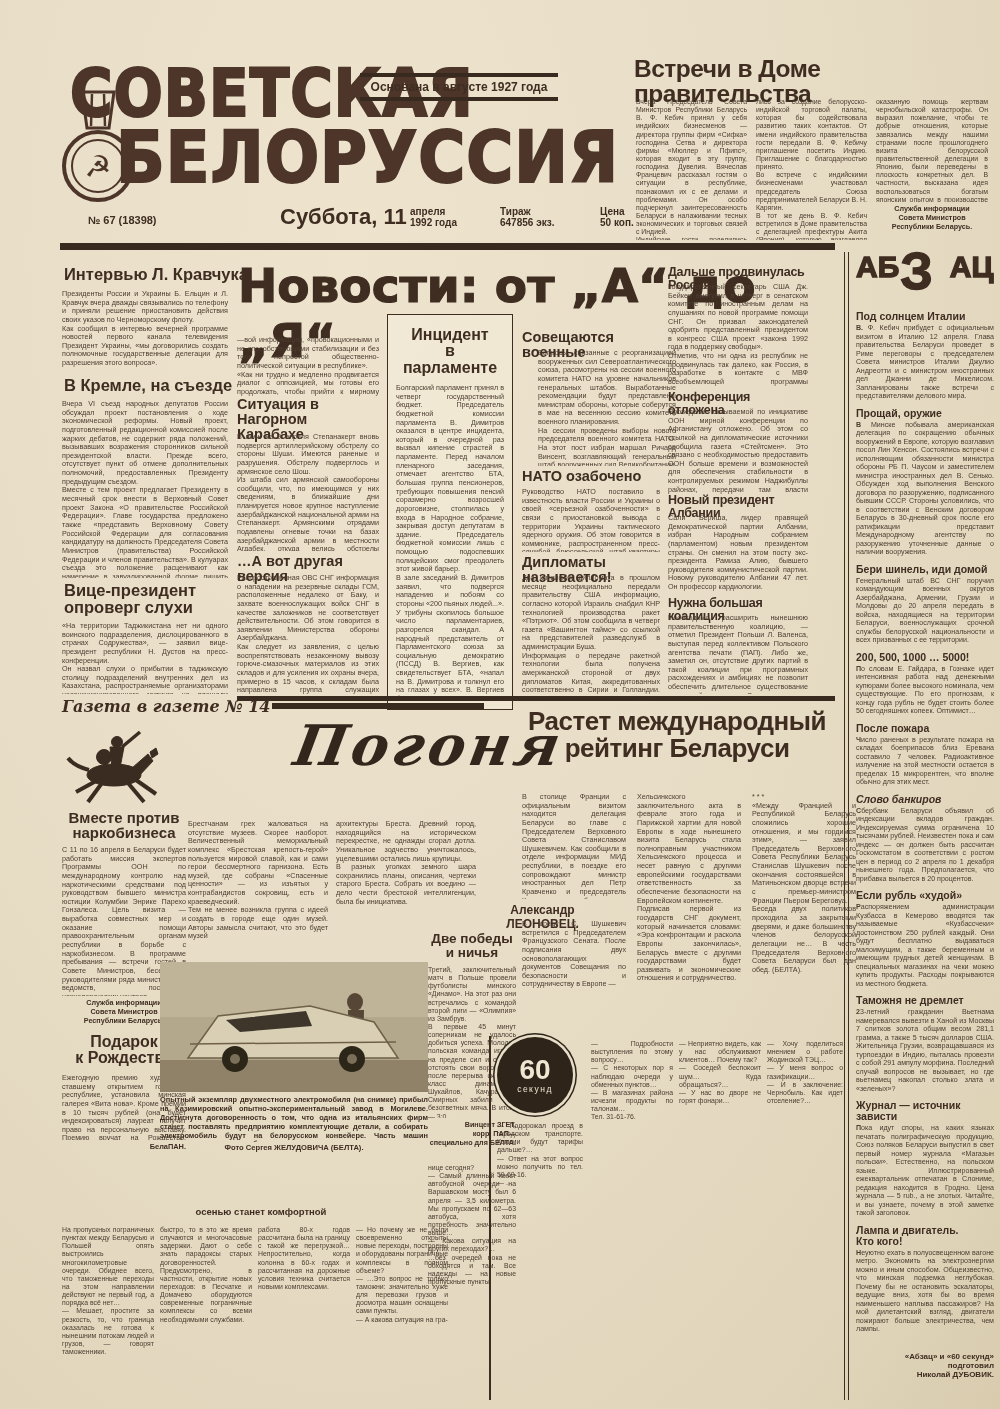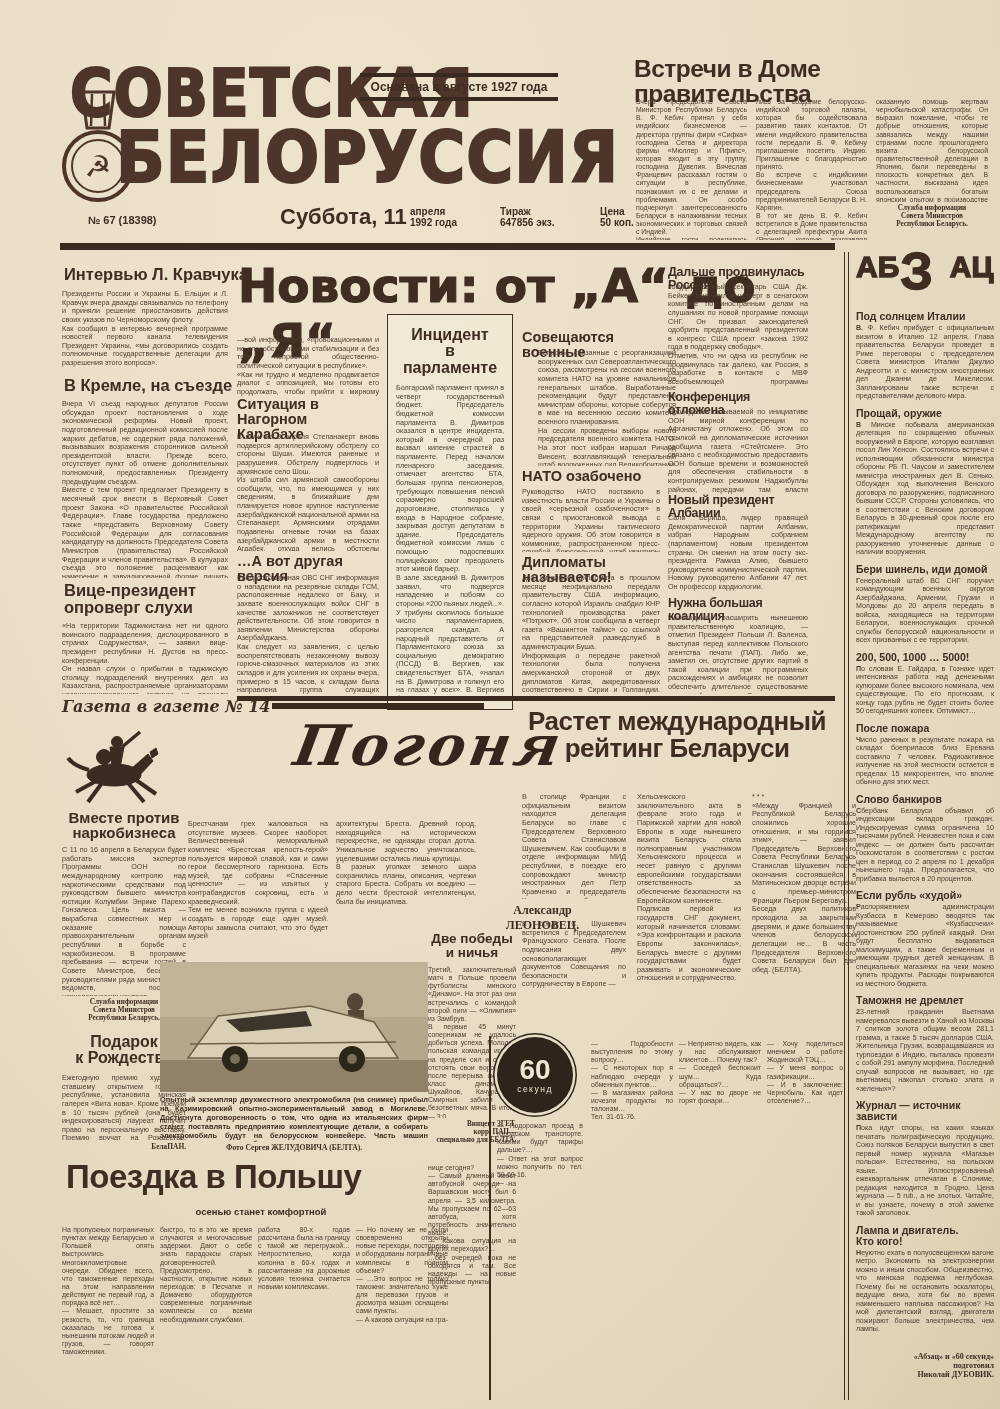--- a/index.html
+++ b/index.html
@@ -11,21 +11,21 @@
   #page{position:relative;width:1000px;height:1409px;margin:0 auto;overflow:hidden;
     background:radial-gradient(ellipse at 35% 18%, #eee4cd 0%, var(--paper) 45%, var(--paper2) 85%, #d8cbae 100%);
     box-shadow:0 0 18px rgba(0,0,0,.4);color:var(--ink2);}
   .abs{position:absolute;}
   .bar{background:var(--bar);}
   .b{font-weight:bold;}
   .ctr{text-align:center;}
   .rt{text-align:right;}
   .body{font-size:7.2px;line-height:1.2;text-align:justify;white-space:pre-line;overflow:hidden;color:var(--ink2);}
   .body-s{font-size:6.9px;line-height:1.18;text-align:justify;white-space:pre-line;overflow:hidden;color:var(--ink2);}
-  .sig{font-size:7.4px;font-weight:bold;color:var(--ink);white-space:pre-line;overflow:hidden;font-family:Liberation Serif, serif;}
+  .sig{font-size:7.4px;font-weight:bold;color:var(--ink);white-space:pre-line;overflow:hidden;}
   .h1,.h2,.h3,.h4{font-weight:bold;color:var(--ink);line-height:1.02;white-space:pre-line;}
   .h3{font-size:14.5px;}
   .h4{font-size:12.5px;letter-spacing:-.3px;}
   .mast{font-family:"DejaVu Sans",sans-serif;font-weight:bold;color:var(--mast);
     letter-spacing:1px;-webkit-text-stroke:2px var(--mast);transform:scaleY(1.12);transform-origin:left top;}
   .banner{font-family:"DejaVu Sans",sans-serif;font-weight:bold;color:var(--ink);
     -webkit-text-stroke:1.2px var(--ink);letter-spacing:0;}
   .boxed{border:1.6px solid var(--ink);background:rgba(255,250,238,.25);}
   .serif-it{font-family:"DejaVu Serif",serif;font-style:italic;font-weight:bold;color:var(--ink);}
   .vrule{border-left:1.4px solid var(--ink);border-right:1.4px solid var(--ink);width:4.5px;}
@@ -161,21 +161,21 @@
       </div>
     <div class="abz-item">
       <h4 style="white-space:pre-line;">200, 500, 1000 … 5000!</h4>
       <p>По словам Е. Гайдара, в Гознаке идет интенсивная работа над денежными купюрами более высокого номинала, чем существующие. По его прогнозам, к концу года рубль не будет стоить более 50 сегодняшних копеек. Оптимист…</p>
       </div>
     <div class="abz-item">
       <h4 style="white-space:pre-line;">После пожара</h4>
       <p>Число раненых в результате пожара на складах боеприпасов близ Еревана составило 7 человек. Радиоактивное излучение на этой местности остается в пределах 15 микрорентген, что вполне обычно для этих мест.</p>
       </div>
     <div class="abz-item">
-      <h4 style="white-space:pre-line;">Слово банкиров</h4>
+      <h4 style="white-space:pre-line;font-style:italic;">Слово банкиров</h4>
       <p>Сбербанк Беларуси объявил об индексации вкладов граждан. Индексируемая сумма ограничена 10 тысячами рублей. Неизвестен пока и сам индекс — он должен быть рассчитан Госкомстатом в соответствии с ростом цен в период со 2 апреля по 1 декабря нынешнего года. Предполагается, что прибавка выльется в 20 процентов.</p>
       </div>
     <div class="abz-item">
       <h4 style="white-space:pre-line;">Если рубль «худой»</h4>
       <p>Распоряжением администрации Кузбасса в Кемерово вводятся так называемые «Кузбассчеки» достоинством 250 рублей каждый. Они будут бесплатно выдаваться малоимущим, а также беременным и имеющим грудных детей женщинам. В специальных магазинах на чеки можно купить продукты. Расходы покрываются из местного бюджета.</p>
       </div>
     <div class="abz-item">
       <h4 style="white-space:pre-line;">Таможня не дремлет</h4>
       <p>23-летний гражданин Вьетнама намеревался вывезти в Ханой из Москвы 7 слитков золота общим весом 281,1 грамма, а также 5 тысяч долларов США. Жительница Грузии, возвращавшаяся из турпоездки в Индию, пыталась провезти с собой 291 ампулу морфина. Последний случай вопросов не вызывает, но где вьетнамец накопал столько злата и «зеленых»?</p>
       </div>
@@ -270,21 +270,20 @@
   <div class="abs h1 ctr" style="left:512px;top:708px;width:330px;font-size:26px;letter-spacing:-.5px;">Растет международный
 рейтинг Беларуси</div>
   <div class="abs body" style="left:522px;top:793px;width:104px;height:106px;">В столице Франции с официальным визитом находится делегация Беларуси во главе с Председателем Верховного Совета Станиславом Шушкевичем. Как сообщили в отделе информации МИД республики, в поездке его сопровождают министр иностранных дел Петр Кравченко и председатель Комиссии по образованию, культуре и сохранению исторического наследия Нил Гилевич.</div>
   <div class="abs body" style="left:522px;top:920px;width:104px;height:112px;">В среду С. Шушкевич встретился с Председателем Французского Сената. После подписания двух основополагающих документов Совещания по безопасности и сотрудничеству в Европе —</div>
   <div class="abs body" style="left:637px;top:793px;width:104px;height:240px;">Хельсинкского заключительного акта в феврале этого года и Парижской хартии для новой Европы в ходе нынешнего визита Беларусь стала полноправным участником Хельсинкского процесса и несет равную с другими европейскими государствами ответственность за обеспечение безопасности на Европейском континенте.
 Подписав первой из государств СНГ документ, который начинается словами: «Эра конфронтации и раскола Европы закончилась», Беларусь вместе с другими государствами будет развивать и экономические отношения и сотрудничество.</div>
   <div class="abs body" style="left:752px;top:793px;width:104px;height:240px;">* * *
 «Между Францией и Республикой Беларусь сложились хорошие отношения, и мы гордимся этим», — заявил Председатель Верховного Совета Республики Беларусь Станислав Шушкевич после окончания состоявшейся в Матиньонском дворце встречи с премьер-министром Франции Пьером Береговуа.
 Беседа двух политиков проходила за закрытыми дверями, и даже большинству членов белорусской делегации не… В честь Председателя Верховного Совета Беларуси был дан обед. (БЕЛТА).</div>
 
-  <div class="abs h1" style="left:66px;top:1160px;width:392px;font-size:33px;letter-spacing:-.5px;">Поездка в Польшу</div>
   <div class="abs b ctr" style="left:66px;top:1206px;width:390px;font-size:9.5px;color:var(--ink);">осенью станет комфортной</div>
   <div class="abs body-s" style="left:62px;top:1226px;width:92px;height:176px;">На пропускных пограничных пунктах между Беларусью и Польшей опять выстроились многокилометровые очереди. Обиднее всего, что таможенные переходы на этом направлении действуют не первый год, а порядка всё нет…
 — Мешает, простите за резкость, то, что граница оказалась не готова к нынешним потокам людей и грузов, — говорят таможенники.</div>
   <div class="abs body-s" style="left:160px;top:1226px;width:92px;height:176px;">быстро, то в это же время случаются и многочасовые задержки. Дают о себе знать парадоксы старых договоренностей.
 Предусмотрено, в частности, открытие новых переходов: в Песчатке и Домачево оборудуются современные пограничные комплексы со всеми необходимыми службами.</div>
   <div class="abs body-s" style="left:258px;top:1226px;width:92px;height:176px;">работа 80-х годов рассчитана была на границу с такой же перегрузкой… Непростительно, когда колонна в 60-х годах и рассчитанная на дорожные условия техника считается новыми комплексами.</div>
   <div class="abs body-s" style="left:356px;top:1226px;width:92px;height:176px;">— Но почему же не были своевременно открыты новые переходы, построены и оборудованы пограничные комплексы в полном объеме?
 — …Это вопрос не только таможни: значительно хуже для перевозки грузов и досмотра машин оснащены сами пункты.
 — А какова ситуация на гра-</div>
 

